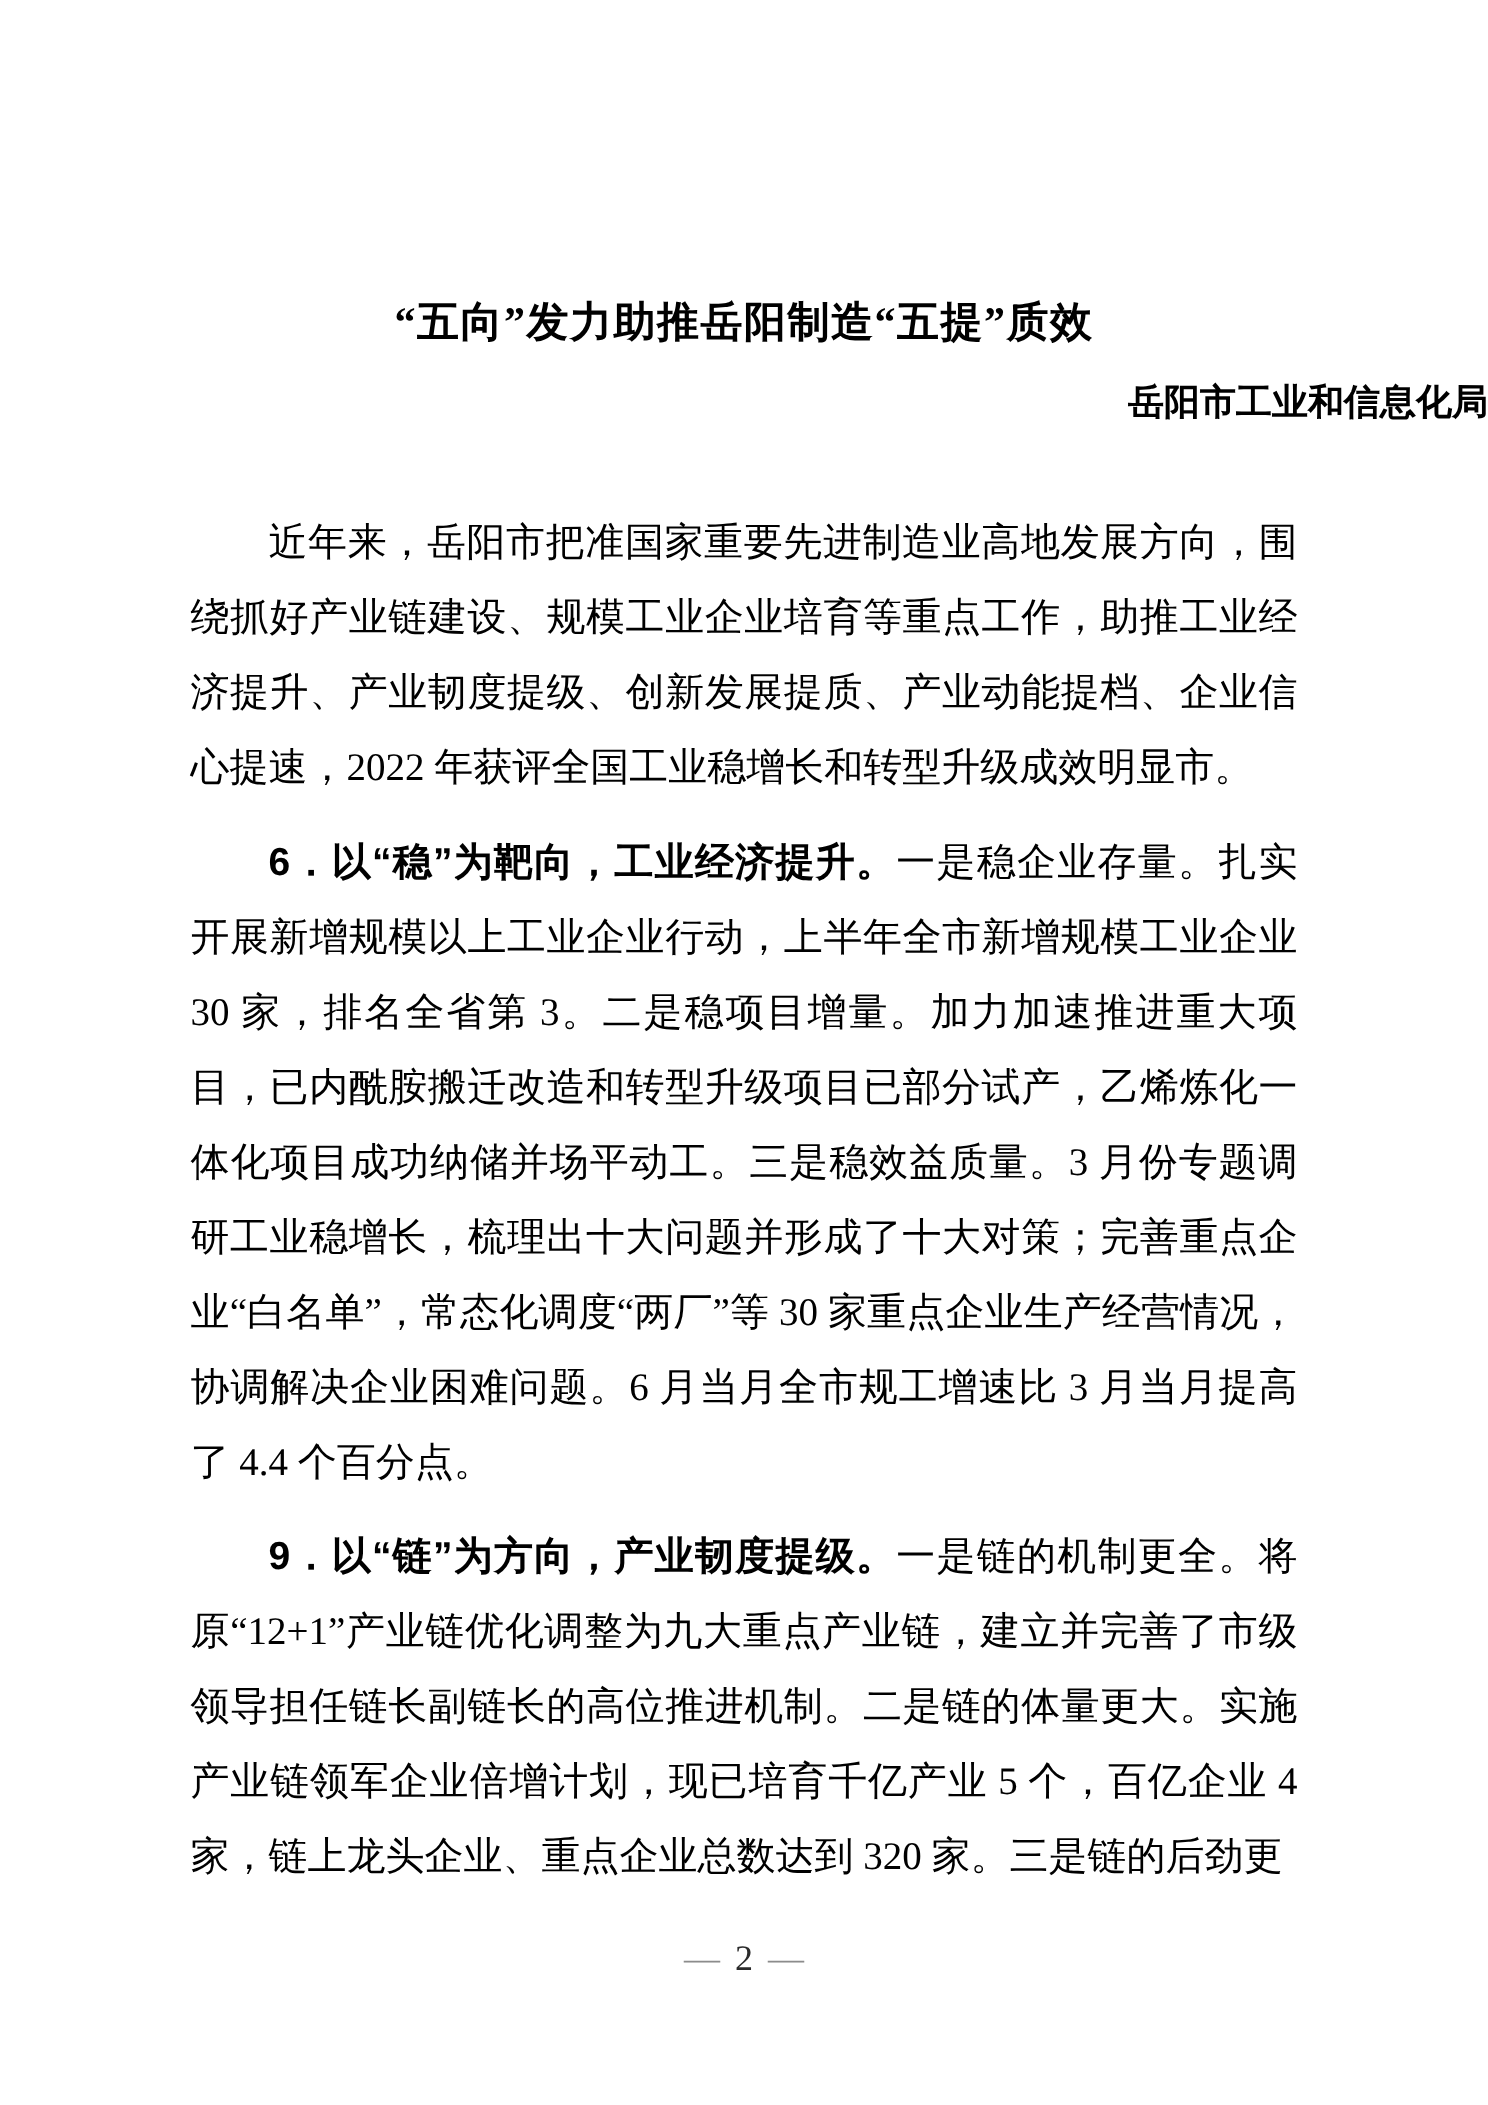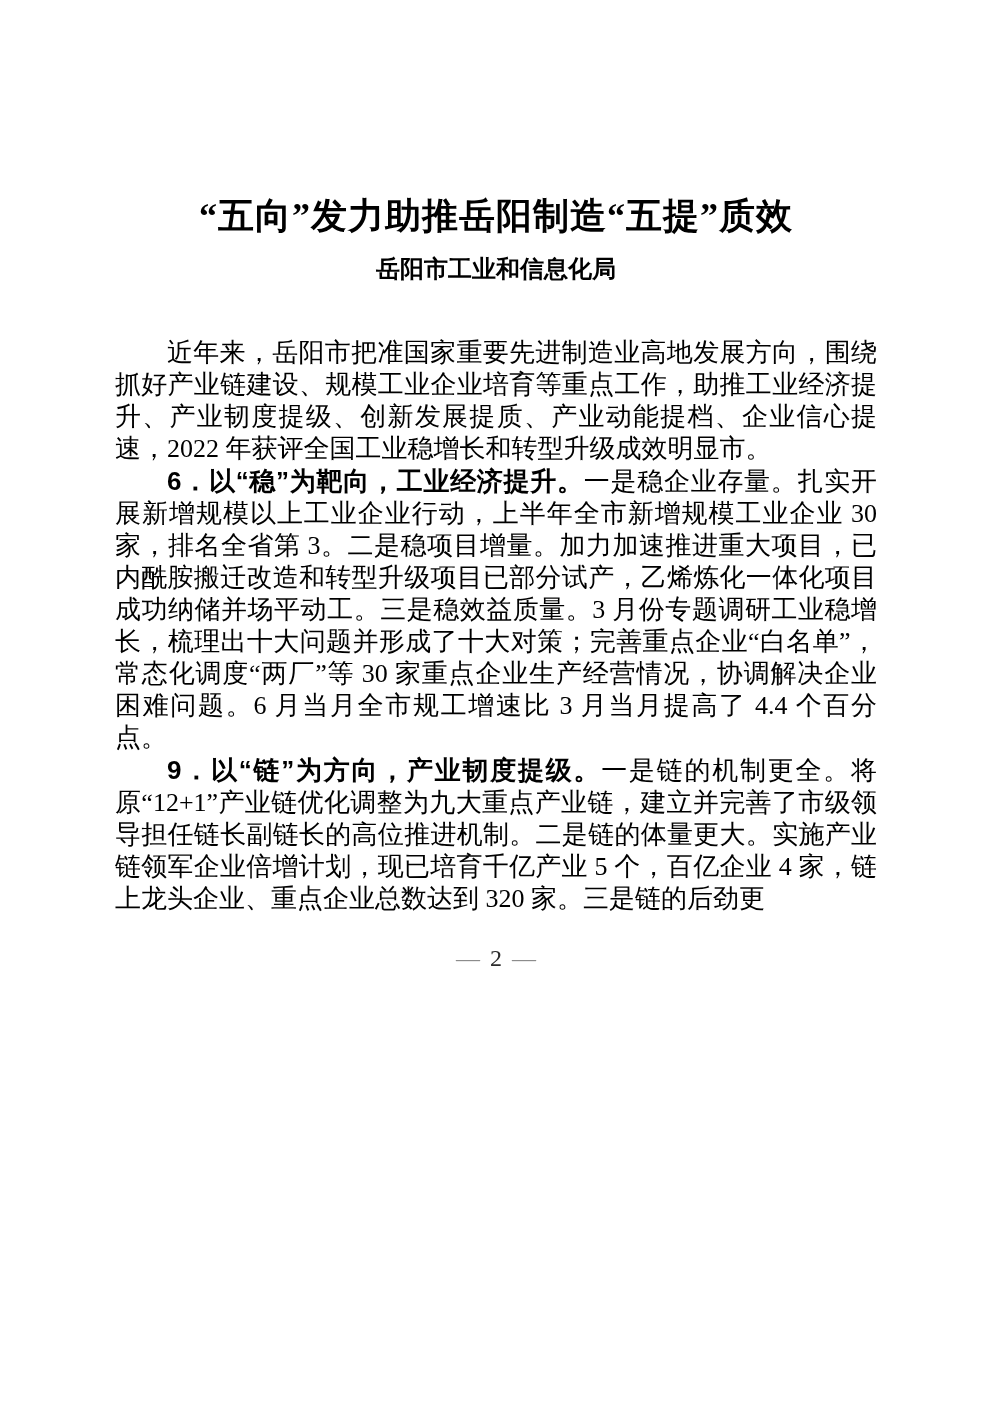--- a/index.html
+++ b/index.html
@@ -9,44 +9,44 @@
     height: 1403px;
     background: #ffffff;
     overflow: hidden;
     font-family: "Liberation Serif", "DejaVu Serif", serif;
     color: #000000;
   }
   .doc-title {
     margin: 0;
     padding-top: 193px;
     text-align: center;
-    font-size: 36px;
+    font-size: 28px;
     line-height: 46px;
     font-weight: bold;
     font-family: "Liberation Serif", "DejaVu Serif", serif;
     letter-spacing: 1px;
   }
   .doc-subtitle {
     margin: 0;
     margin-top: 14px;
-    text-align: center;
+    text-align: right;
     font-size: 24px;
     line-height: 32px;
     font-weight: bold;
   }
   .doc-body {
     width: 762px;
     margin: 52px auto 0 115px;
   }
   .para {
-    margin: 0;
+    margin: 12px;
     text-indent: 2em;
     text-align: justify;
     font-size: 26px;
-    line-height: 32px;
+    line-height: 50px;
     word-break: break-all;
   }
   .run-normal { font-weight: normal; }
   .run-heading {
     font-weight: bold;
     font-family: "Liberation Sans", "DejaVu Sans", sans-serif;
   }
   .page-footer {
     margin-top: 28px;
     text-align: center;

